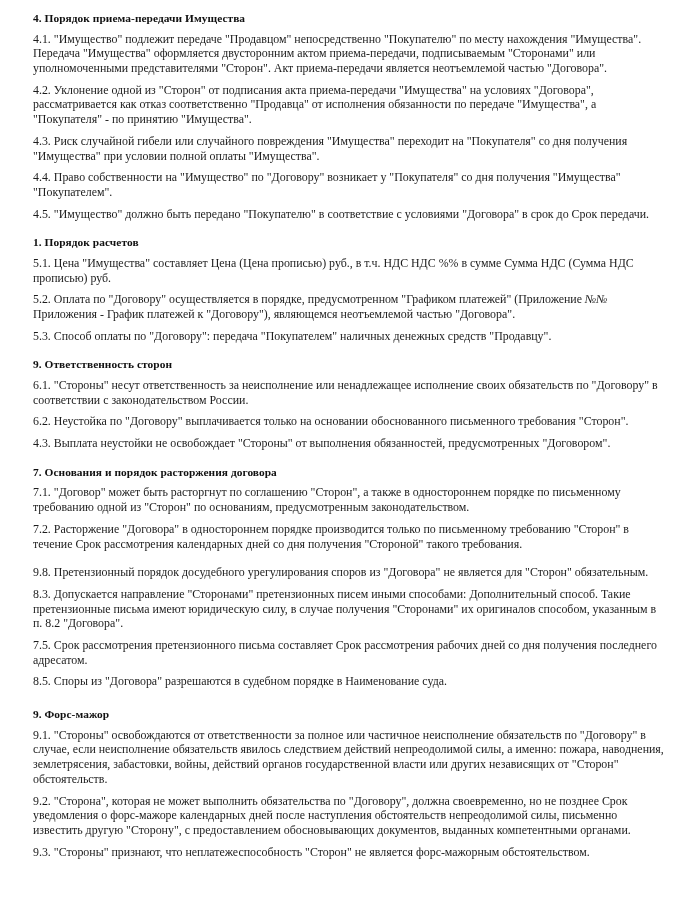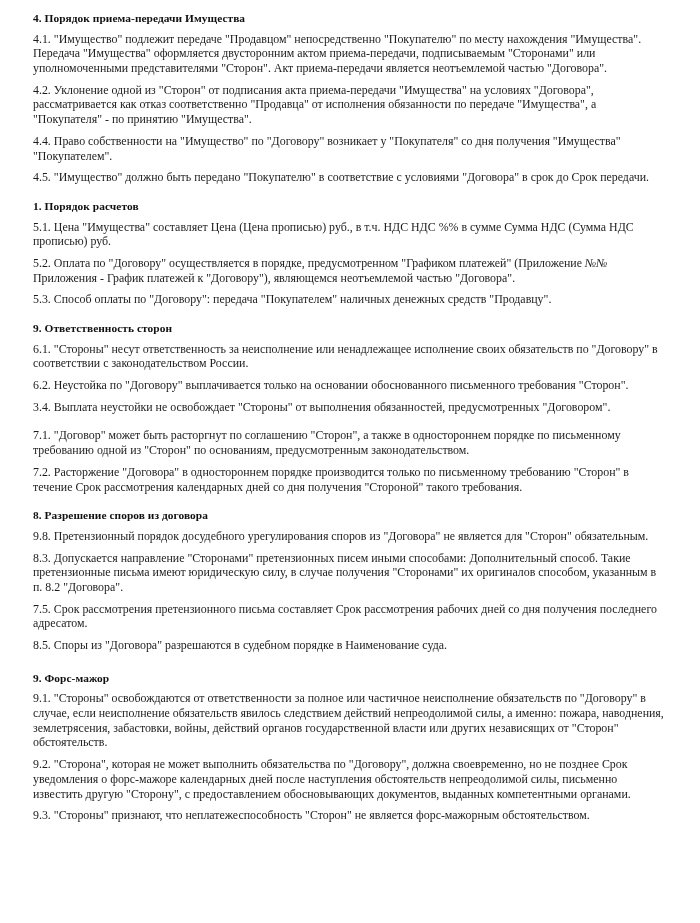--- a/index.html
+++ b/index.html
@@ -61,41 +61,42 @@
 </style>
 </head>
 <body>
 
 <div class="page">
   <div class="doc-body" id="doc-body">
       <div class="section-block">
         <h2 class="section-heading">4. Порядок приема-передачи Имущества</h2>
         <p class="clause">4.1. "Имущество" подлежит передаче "Продавцом" непосредственно "Покупателю" по месту нахождения "Имущества". Передача "Имущества" оформляется двусторонним актом приема-передачи, подписываемым "Сторонами" или уполномоченными представителями "Сторон". Акт приема-передачи является неотъемлемой частью "Договора".</p>
         <p class="clause">4.2. Уклонение одной из "Сторон" от подписания акта приема-передачи "Имущества" на условиях "Договора", рассматривается как отказ соответственно "Продавца" от исполнения обязанности по передаче "Имущества", а "Покупателя" - по принятию "Имущества".</p>
+        <p class="clause">4.3. Риск случайной гибели или случайного повреждения "Имущества" переходит на "Покупателя" со дня получения "Имущества" при условии полной оплаты "Имущества".</p>
         <p class="clause">4.4. Право собственности на "Имущество" по "Договору" возникает у "Покупателя" со дня получения "Имущества" "Покупателем".</p>
         <p class="clause">4.5. "Имущество" должно быть передано "Покупателю" в соответствие с условиями "Договора" в срок до Срок передачи.</p>
       </div>
       <div class="section-block">
         <h2 class="section-heading">1. Порядок расчетов</h2>
         <p class="clause">5.1. Цена "Имущества" составляет Цена (Цена прописью) руб., в т.ч. НДС НДС %% в сумме Сумма НДС (Сумма НДС прописью) руб.</p>
         <p class="clause"><span>5.2. Оплата по "Договору" осуществляется в порядке, предусмотренном "Графиком платежей" (Приложение </span><span class="italic">№№</span><span> Приложения - График платежей к "Договору"), являющемся неотъемлемой частью "Договора".</span></p>
         <p class="clause">5.3. Способ оплаты по "Договору": передача "Покупателем" наличных денежных средств "Продавцу".</p>
       </div>
       <div class="section-block">
         <h2 class="section-heading">9. Ответственность сторон</h2>
         <p class="clause">6.1. "Стороны" несут ответственность за неисполнение или ненадлежащее исполнение своих обязательств по "Договору" в соответствии с законодательством России.</p>
         <p class="clause">6.2. Неустойка по "Договору" выплачивается только на основании обоснованного письменного требования "Сторон".</p>
-        <p class="clause">3.4. Выплата неустойки не освобождает "Стороны" от выполнения обязанностей, предусмотренных "Договором".</p>
+        <p class="clause">4.3. Выплата неустойки не освобождает "Стороны" от выполнения обязанностей, предусмотренных "Договором".</p>
       </div>
       <div class="section-block">
+        <h2 class="section-heading">7. Основания и порядок расторжения договора</h2>
         <p class="clause">7.1. "Договор" может быть расторгнут по соглашению "Сторон", а также в одностороннем порядке по письменному требованию одной из "Сторон" по основаниям, предусмотренным законодательством.</p>
         <p class="clause">7.2. Расторжение "Договора" в одностороннем порядке производится только по письменному требованию "Сторон" в течение Срок рассмотрения календарных дней со дня получения "Стороной" такого требования.</p>
       </div>
       <div class="section-block">
-        <h2 class="section-heading">8. Разрешение споров из договора</h2>
         <p class="clause">9.8. Претензионный порядок досудебного урегулирования споров из "Договора" не является для "Сторон" обязательным.</p>
         <p class="clause">8.3. Допускается направление "Сторонами" претензионных писем иными способами: Дополнительный способ.  Такие претензионные письма имеют юридическую силу, в случае получения "Сторонами" их оригиналов способом, указанным в п. 8.2 "Договора".</p>
         <p class="clause">7.5. Срок рассмотрения претензионного письма составляет Срок рассмотрения рабочих дней со дня получения последнего адресатом.</p>
         <p class="clause">8.5. Споры из "Договора" разрешаются в судебном порядке в Наименование суда.</p>
       </div>
       <div class="section-block extra-gap-before">
         <h2 class="section-heading">9. Форс-мажор</h2>
         <p class="clause">9.1. "Стороны" освобождаются от ответственности за полное или частичное неисполнение обязательств по "Договору" в случае, если неисполнение обязательств явилось следствием действий непреодолимой силы, а именно: пожара, наводнения, землетрясения, забастовки, войны, действий органов государственной власти или других независящих от "Сторон" обстоятельств.</p>
         <p class="clause">9.2. "Сторона", которая не может выполнить обязательства по "Договору", должна своевременно, но не позднее Срок уведомления о форс-мажоре календарных дней после наступления обстоятельств непреодолимой силы, письменно известить другую "Сторону", с предоставлением обосновывающих документов, выданных компетентными органами.</p>
         <p class="clause">9.3. "Стороны" признают, что неплатежеспособность "Сторон" не является форс-мажорным обстоятельством.</p>

